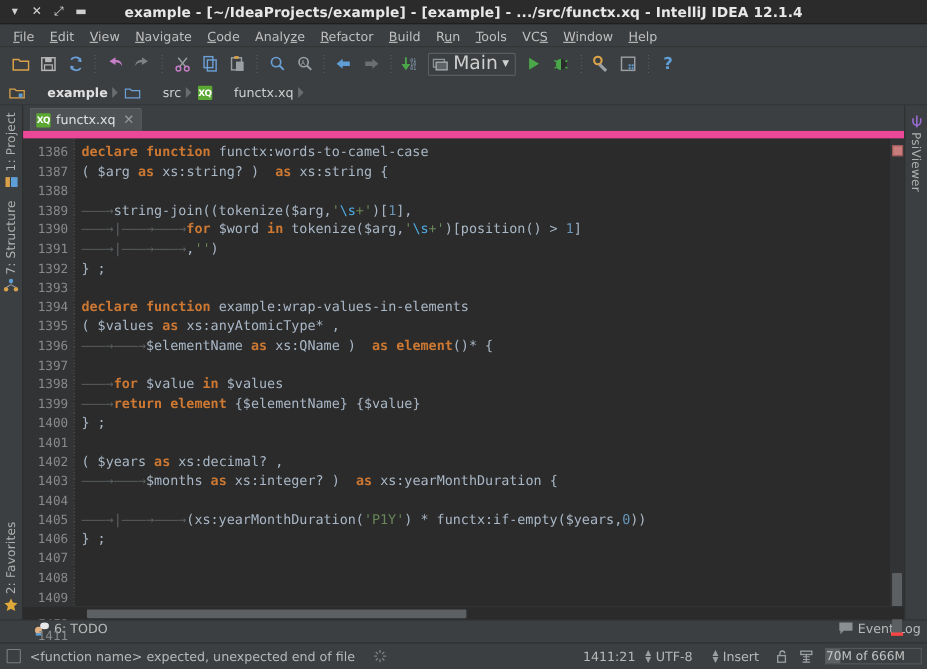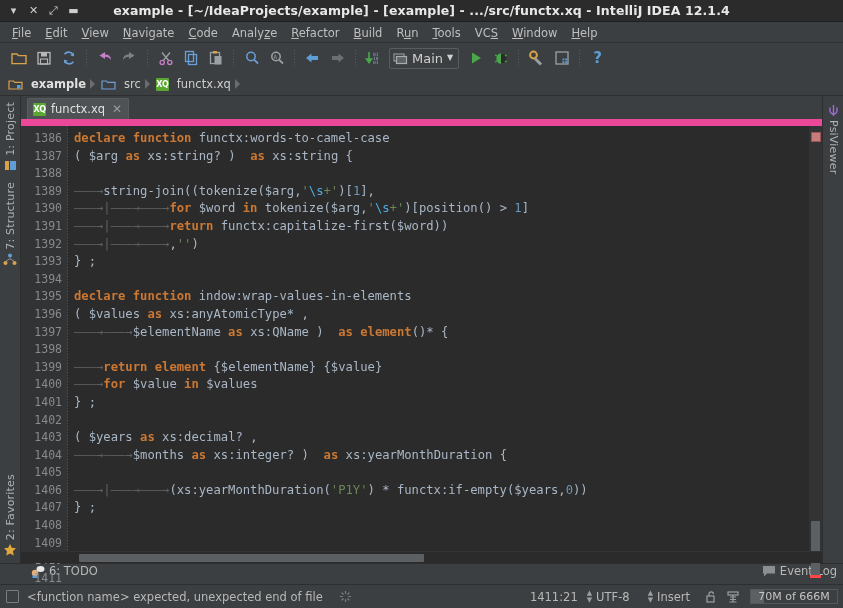--- a/index.html
+++ b/index.html
@@ -42,28 +42,28 @@
   }
   .tb-btn {
     width: 25px; height: 24px; display: flex; align-items: center; justify-content: center;
   }
   .tb-sep { width: 1px; height: 17px; margin: 0 5px;
     background: repeating-linear-gradient(to bottom,#5a5d5f 0,#5a5d5f 1px,transparent 1px,transparent 3px); }
   .runcfg {
     display: flex; align-items: center; gap: 4px; height: 21px;
     border: 1px solid #5a5d5f; border-radius: 2px; padding: 0 5px 0 3px; margin-left: 3px;
   }
-  .runcfg-label { font-size: 13px; color: #cfcfcf; }
+  .runcfg-label { font-size: 17px; color: #cfcfcf; }
 
   
   .breadcrumb {
     height: 23px; background: #3c3f41; display: flex; align-items: center;
     padding-left: 8px; flex: none; border-bottom: 1px solid #2e2e2e;
   }
-  .crumb { display: flex; align-items: center; gap: 8px; font-size: 11.5px; color: #cfcfcf; }
+  .crumb { display: flex; align-items: center; gap: 20px; font-size: 11.5px; color: #cfcfcf; }
   .crumb.first { font-weight: bold; color: #e0e0e0; }
   .crumb-sep {
     width: 9px; height: 23px; margin: 0 3px; position: relative; flex: none;
   }
   .crumb-sep:after {
     content: ""; position: absolute; left: 1px; top: 6px;
     border-left: 5px solid transparent; border-top: 5px solid transparent;
     border-bottom: 5px solid transparent; border-left-color: #6a6d6f;
   }
 
@@ -174,21 +174,21 @@
     flex: none; border-top: 1px solid #2e2e2e; padding: 0 5px 0 6px; gap: 0;
   }
   .sb-text { font-size: 11.5px; color: #b8b8b8; }
   .sb-check { width: 13px; height: 13px; border: 1px solid #7a7d7f; background: #3c3f41;
     border-radius: 1px; flex: none; }
   .sb-spacer { flex: 1; }
   .sb-seg { display: flex; align-items: center; gap: 4px; padding: 0 9px; }
   .spin { width: 13px; height: 13px; flex: none; }
   .mem {
     width: 88px; height: 15px; border: 1px solid #55585a; background: #3c3f41;
-    position: relative; display: flex; align-items: center; justify-content: center;
+    position: relative; display: flex; align-items: center; justify-content: flex-start;
     margin-left: 6px;
   }
   .mem-fill { position: absolute; left: 0; top: 0; bottom: 0; width: 13px; background: #5c6063; }
   .mem-text { font-size: 11px; color: #c4c4c4; position: relative; z-index: 1; }
   .arrows { display: inline-flex; flex-direction: column; gap: 1px; }
 </style>
 </head>
 <body>
 
 <div id="app">
@@ -435,30 +435,29 @@
             <div class="lineno">1409</div>
             <div class="lineno">1410</div>
             <div class="lineno">1411</div>
           </div>
         <div class="code-area" id="codearea">
             <div class="cline"><span class="kw">declare</span><span class="ws"> </span><span class="kw">function</span><span class="ws"> </span><span class="pl">functx:words-to-camel-case</span></div>
             <div class="cline"><span class="pl">(</span><span class="ws"> </span><span class="pl">$arg</span><span class="ws"> </span><span class="kw">as</span><span class="ws"> </span><span class="pl">xs:string?</span><span class="ws"> </span><span class="pl">)</span><span class="ws">  </span><span class="kw">as</span><span class="ws"> </span><span class="pl">xs:string</span><span class="ws"> </span><span class="pl">{</span></div>
             <div class="cline">&nbsp;</div>
             <div class="cline"><span class="ws">———→</span><span class="pl">string-join((tokenize($arg,</span><span class="str">'</span><span class="esc">\s</span><span class="str">+'</span><span class="pl">)[</span><span class="num">1</span><span class="pl">],</span></div>
             <div class="cline"><span class="ws">———→|———→———→</span><span class="kw">for</span><span class="ws"> </span><span class="pl">$word</span><span class="ws"> </span><span class="kw">in</span><span class="ws"> </span><span class="pl">tokenize($arg,</span><span class="str">'</span><span class="esc">\s</span><span class="str">+'</span><span class="pl">)[position() &gt; </span><span class="num">1</span><span class="pl">]</span></div>
-            <div class="cline"><span class="ws">———→|———→———→</span><span class="kw">return</span><span class="ws"> </span><span class="pl">functx:capitalize-first($word))</span></div>
             <div class="cline"><span class="ws">———→|———→———→</span><span class="pl">,</span><span class="str">''</span><span class="pl">)</span></div>
             <div class="cline"><span class="pl">}</span><span class="ws"> </span><span class="pl">;</span></div>
             <div class="cline">&nbsp;</div>
-            <div class="cline"><span class="kw">declare</span><span class="ws"> </span><span class="kw">function</span><span class="ws"> </span><span class="pl">indow:wrap-values-in-elements</span></div>
+            <div class="cline"><span class="kw">declare</span><span class="ws"> </span><span class="kw">function</span><span class="ws"> </span><span class="pl">example:wrap-values-in-elements</span></div>
             <div class="cline"><span class="pl">(</span><span class="ws"> </span><span class="pl">$values</span><span class="ws"> </span><span class="kw">as</span><span class="ws"> </span><span class="pl">xs:anyAtomicType*</span><span class="ws"> </span><span class="pl">,</span></div>
             <div class="cline"><span class="ws">———→———→</span><span class="pl">$elementName</span><span class="ws"> </span><span class="kw">as</span><span class="ws"> </span><span class="pl">xs:QName</span><span class="ws"> </span><span class="pl">)</span><span class="ws">  </span><span class="kw">as</span><span class="ws"> </span><span class="kw">element</span><span class="pl">()*</span><span class="ws"> </span><span class="pl">{</span></div>
             <div class="cline">&nbsp;</div>
+            <div class="cline"><span class="ws">———→</span><span class="kw">for</span><span class="ws"> </span><span class="pl">$value</span><span class="ws"> </span><span class="kw">in</span><span class="ws"> </span><span class="pl">$values</span></div>
             <div class="cline"><span class="ws">———→</span><span class="kw">return</span><span class="ws"> </span><span class="kw">element</span><span class="ws"> </span><span class="pl">{$elementName}</span><span class="ws"> </span><span class="pl">{$value}</span></div>
-            <div class="cline"><span class="ws">———→</span><span class="kw">for</span><span class="ws"> </span><span class="pl">$value</span><span class="ws"> </span><span class="kw">in</span><span class="ws"> </span><span class="pl">$values</span></div>
             <div class="cline"><span class="pl">}</span><span class="ws"> </span><span class="pl">;</span></div>
             <div class="cline">&nbsp;</div>
             <div class="cline"><span class="pl">(</span><span class="ws"> </span><span class="pl">$years</span><span class="ws"> </span><span class="kw">as</span><span class="ws"> </span><span class="pl">xs:decimal?</span><span class="ws"> </span><span class="pl">,</span></div>
             <div class="cline"><span class="ws">———→———→</span><span class="pl">$months</span><span class="ws"> </span><span class="kw">as</span><span class="ws"> </span><span class="pl">xs:integer?</span><span class="ws"> </span><span class="pl">)</span><span class="ws">  </span><span class="kw">as</span><span class="ws"> </span><span class="pl">xs:yearMonthDuration</span><span class="ws"> </span><span class="pl">{</span></div>
             <div class="cline">&nbsp;</div>
             <div class="cline"><span class="ws">———→|———→———→</span><span class="pl">(xs:yearMonthDuration(</span><span class="str">'P1Y'</span><span class="pl">)</span><span class="ws"> </span><span class="pl">* functx:if-empty($years,</span><span class="num">0</span><span class="pl">))</span></div>
             <div class="cline"><span class="pl">}</span><span class="ws"> </span><span class="pl">;</span></div>
             <div class="cline">&nbsp;</div>
           </div>
         <div class="markerbar">

